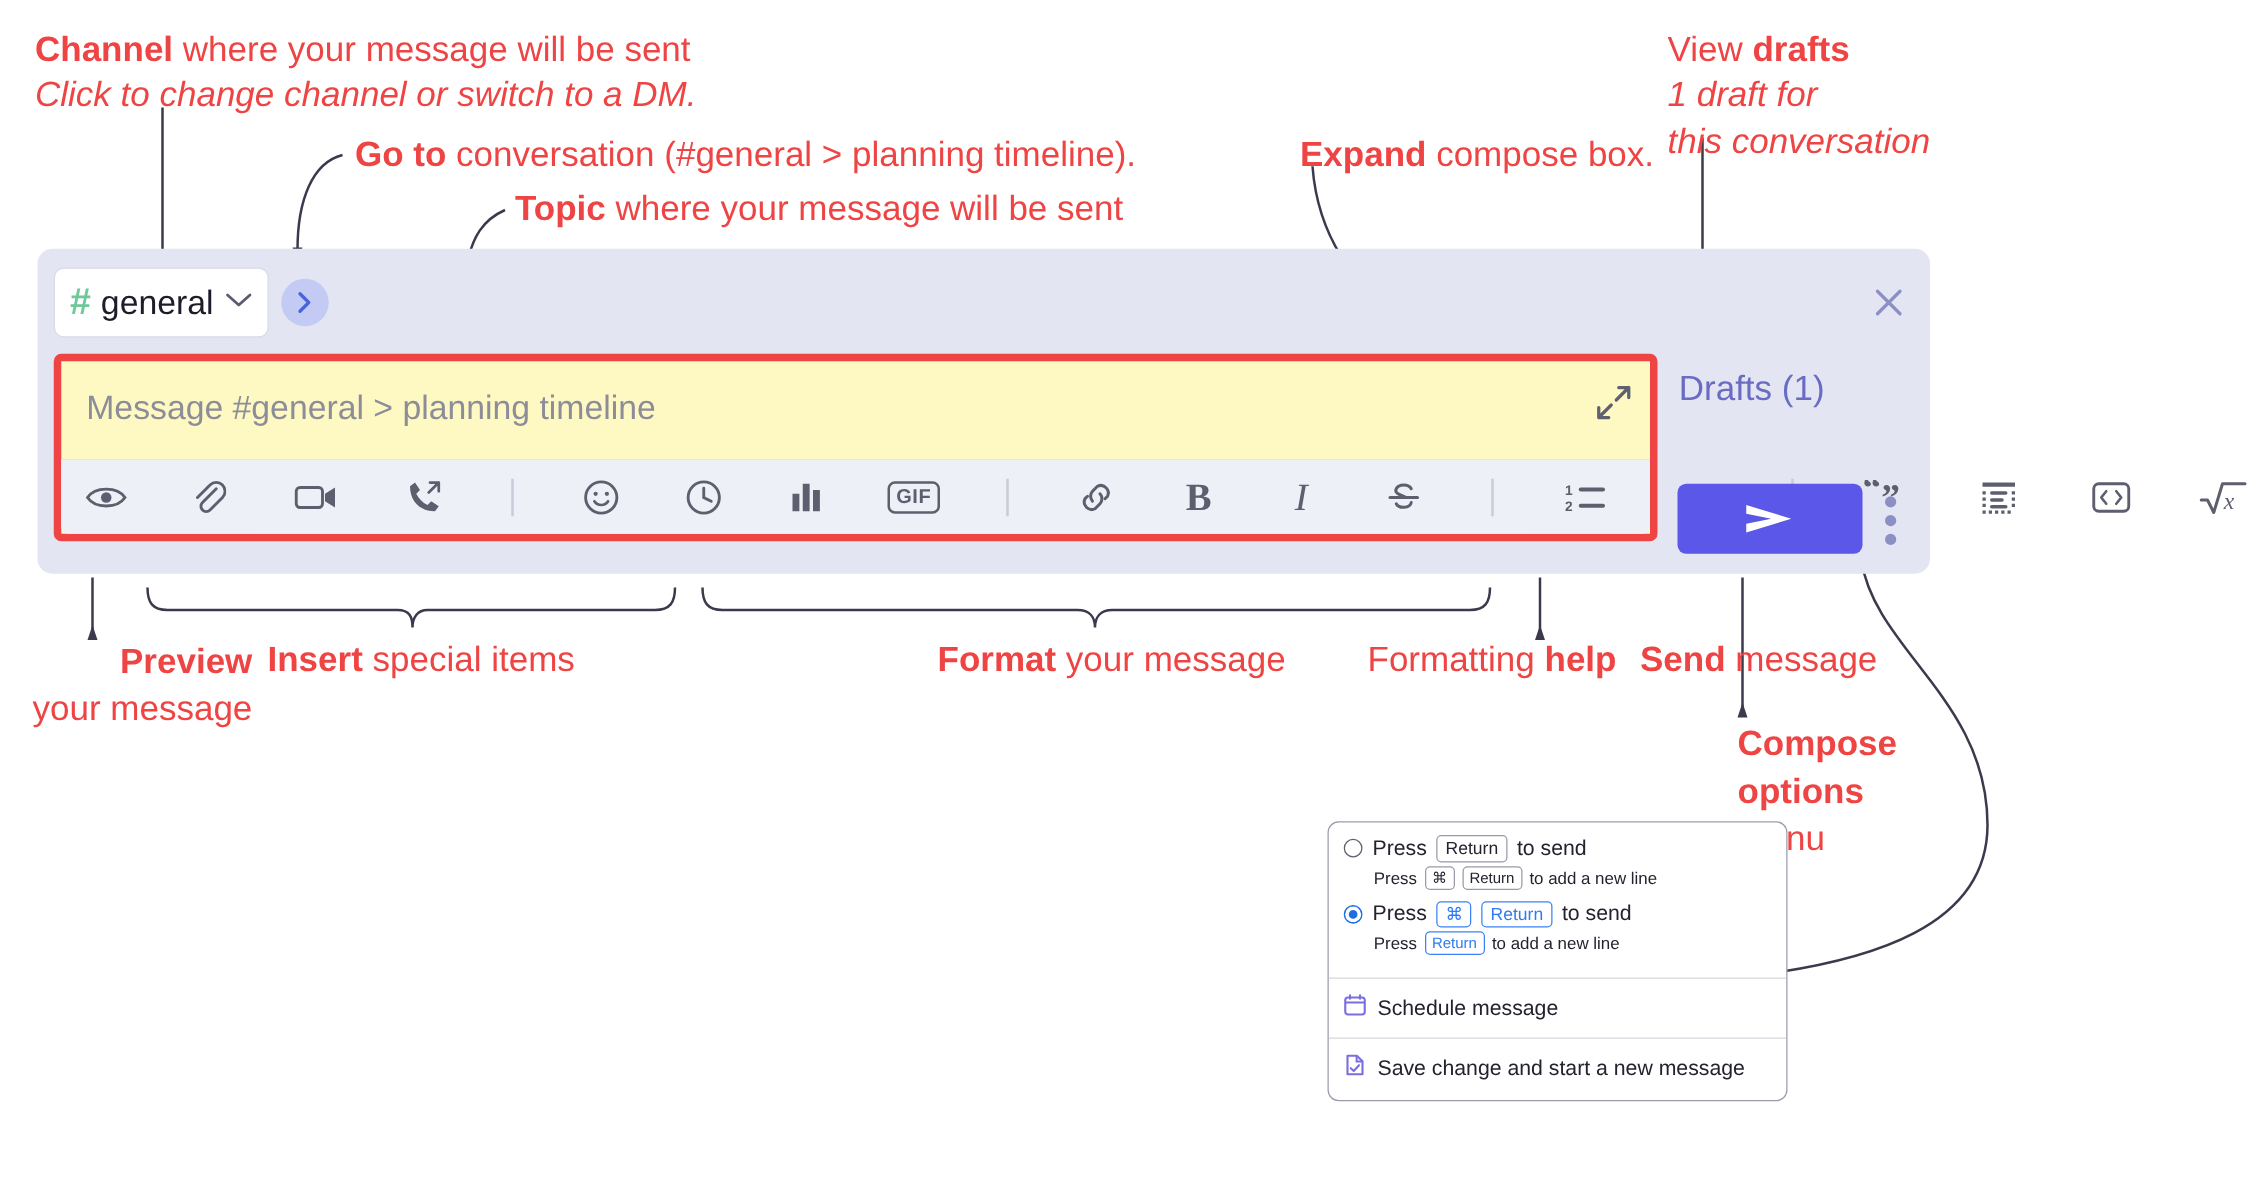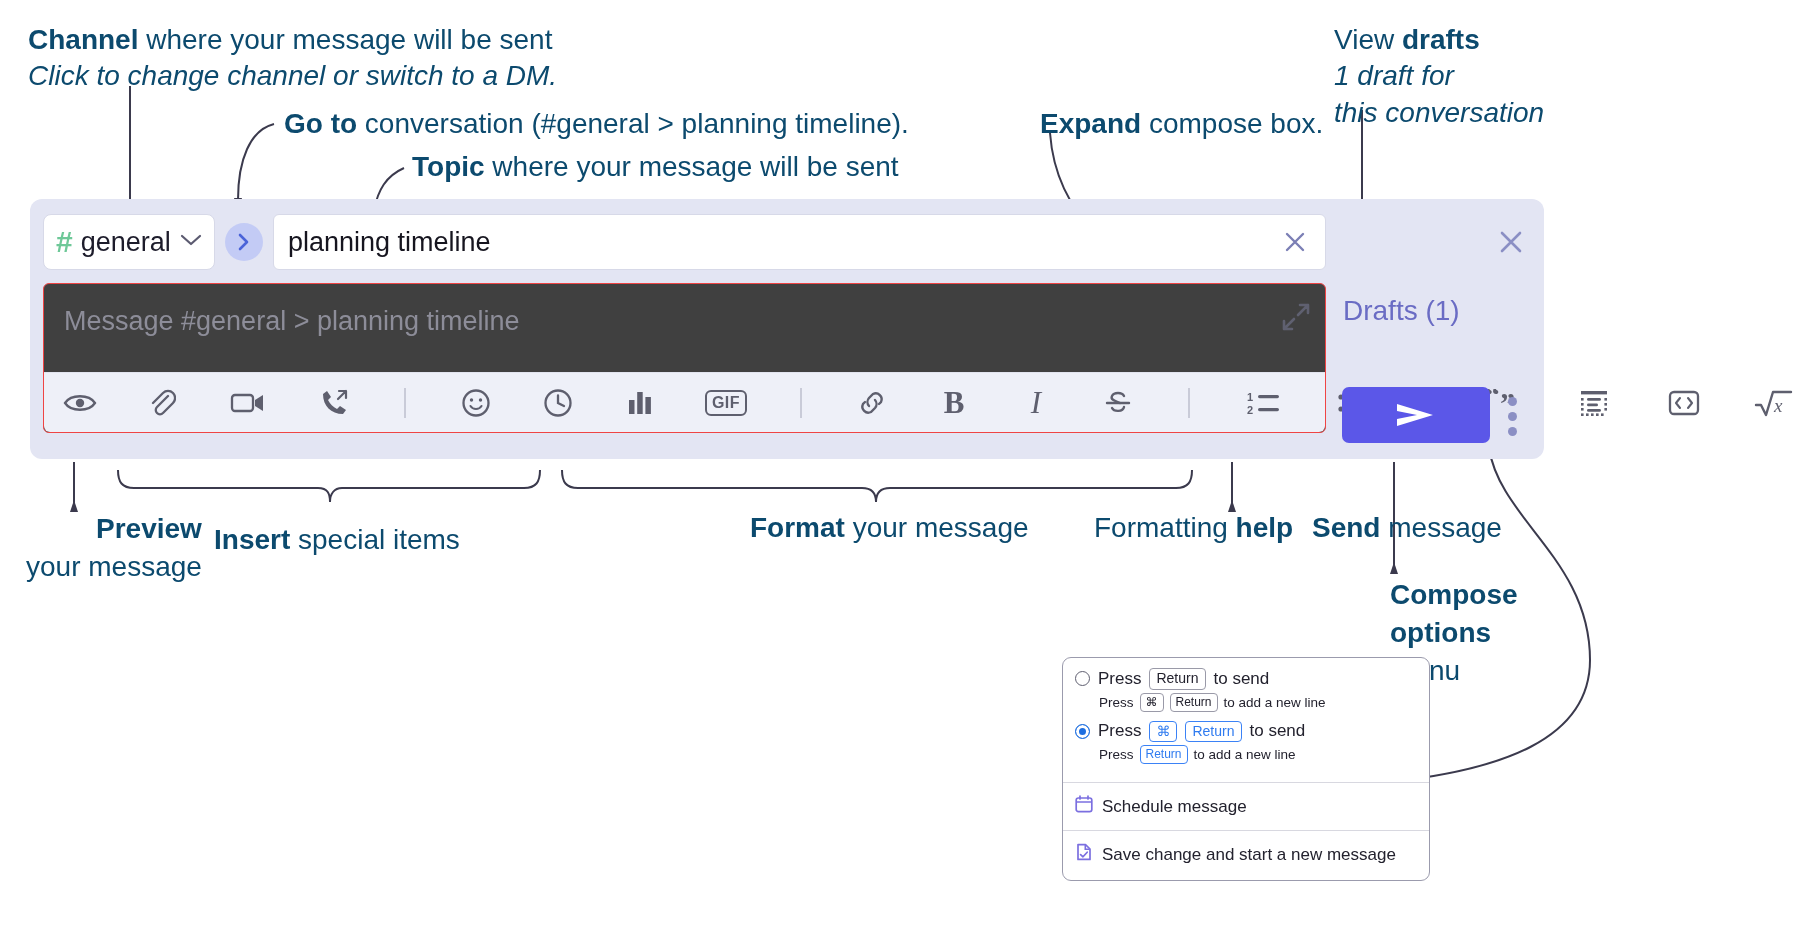--- a/index.html
+++ b/index.html
@@ -7,21 +7,21 @@
     width:1814px;height:944px;
     background:#ffffff;
     font-family:"Liberation Sans", sans-serif;
     color:#2b2a3d;
     overflow:hidden;
     position:relative;
   }
   .root{position:absolute;inset:0;}
 
   
-  .anno{position:absolute;color:#0c4a6e;line-height:1.3;white-space:nowrap;}
+  .anno{position:absolute;color:#ef4444;line-height:1.3;white-space:nowrap;}
   .anno b{font-weight:700;}
   .anno i{font-style:italic;}
   .a-28{font-size:28px;}
 
   
   .lines{position:absolute;inset:0;pointer-events:none;}
 
   
   .compose{
     position:absolute;left:30px;top:199px;width:1514px;height:260px;
@@ -47,21 +47,21 @@
   }
   .topic-field{
     flex:1;height:56px;box-sizing:border-box;
     background:#ffffff;border:1px solid #d7d9e8;border-radius:6px;
     display:flex;align-items:center;padding:0 14px;
   }
   .topic-value{font-size:27px;color:#16151f;}
   .topic-clear{margin-left:auto;color:#7b7fb5;display:flex;align-items:center;}
 
   .msgbox{
-    margin-top:12px;background:#404040;border:1px solid #ef4444;border-radius:6px;
+    margin-top:12px;background:#fef9c3;border:6px solid #ef4444;border-radius:6px;
     height:150px;position:relative;box-sizing:border-box;
   }
   .placeholder{
     position:absolute;left:20px;top:22px;font-size:27px;color:#8d8d99;
   }
   .expand-btn{position:absolute;right:14px;top:18px;color:#5f6070;}
 
   .toolbar{
     position:absolute;left:0;right:0;bottom:0;height:60px;
     background:#eef0f8;border-top:1px solid #e2e4ef;
@@ -193,21 +193,21 @@
     <span><span>View </span><b>drafts</b></span><br>
     <i>1 draft for</i><br>
     <i>this conversation</i>
   </div>
 
   <div class="anno a-28" style="left:26px;top:510px;line-height:1.35;text-align:right;">
     <b>Preview</b><br>
     <span>your message</span>
   </div>
 
-  <div class="anno a-28" style="left:214px;top:522px;text-align:center;">
+  <div class="anno a-28" style="left:214px;top:510px;text-align:center;">
     <b>Insert</b><span> special items</span>
   </div>
 
   <div class="anno a-28" style="left:750px;top:510px;text-align:center;">
     <b>Format</b><span> your message</span>
   </div>
 
   <div class="anno a-28" style="left:1094px;top:510px;">
     <span>Formatting </span><b>help</b>
   </div>
@@ -237,28 +237,20 @@
               </svg>
           </span>
         </div>
 
         <div class="goto-btn">
           <svg width="18" height="20" viewBox="0 0 18 20">
               <path d="M5 3 L12 10 L5 17" fill="none" stroke="#4a63d8" stroke-width="2.6" stroke-linecap="round" stroke-linejoin="round"></path>
             </svg>
         </div>
 
-        <div class="topic-field">
-          <span class="topic-value">planning timeline</span>
-          <span class="topic-clear">
-            <svg width="32" height="32" viewBox="0 0 32 32">
-                <path d="M8 8 L24 24 M24 8 L8 24" stroke="#7b7fb5" stroke-width="2.4" stroke-linecap="round"></path>
-              </svg>
-          </span>
-        </div>
       </div>
 
       <div class="msgbox">
         <div class="placeholder">Message #general &gt; planning timeline</div>
         <div class="expand-btn">
           <svg width="30" height="30" viewBox="0 0 30 30">
             <path d="M27 3 L17 13 M27 3 L27 11 M27 3 L19 3" stroke="#5f6070" stroke-width="2.6" fill="none" stroke-linecap="round"></path>
             <path d="M3 27 L13 17 M3 27 L3 19 M3 27 L11 27" stroke="#5f6070" stroke-width="2.6" fill="none" stroke-linecap="round"></path>
           </svg>
         </div>

